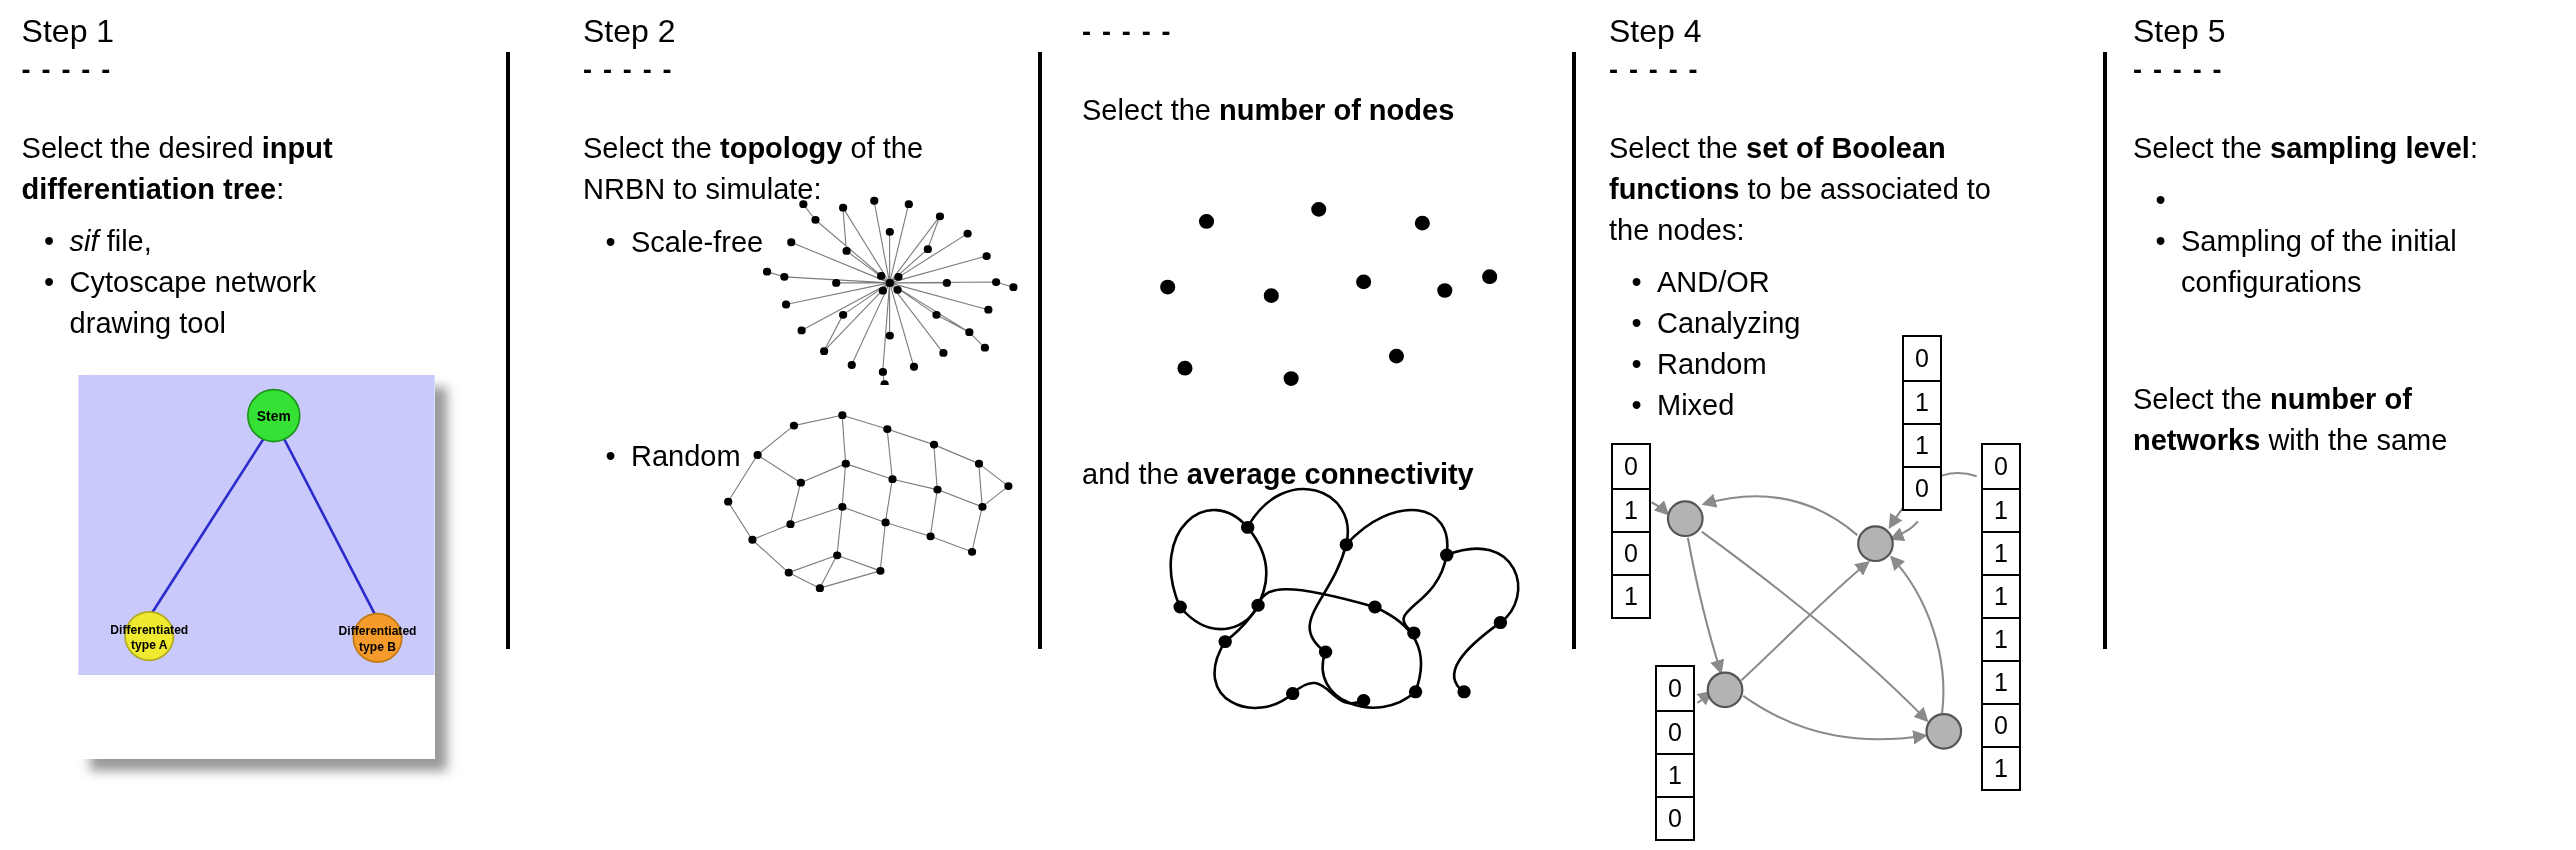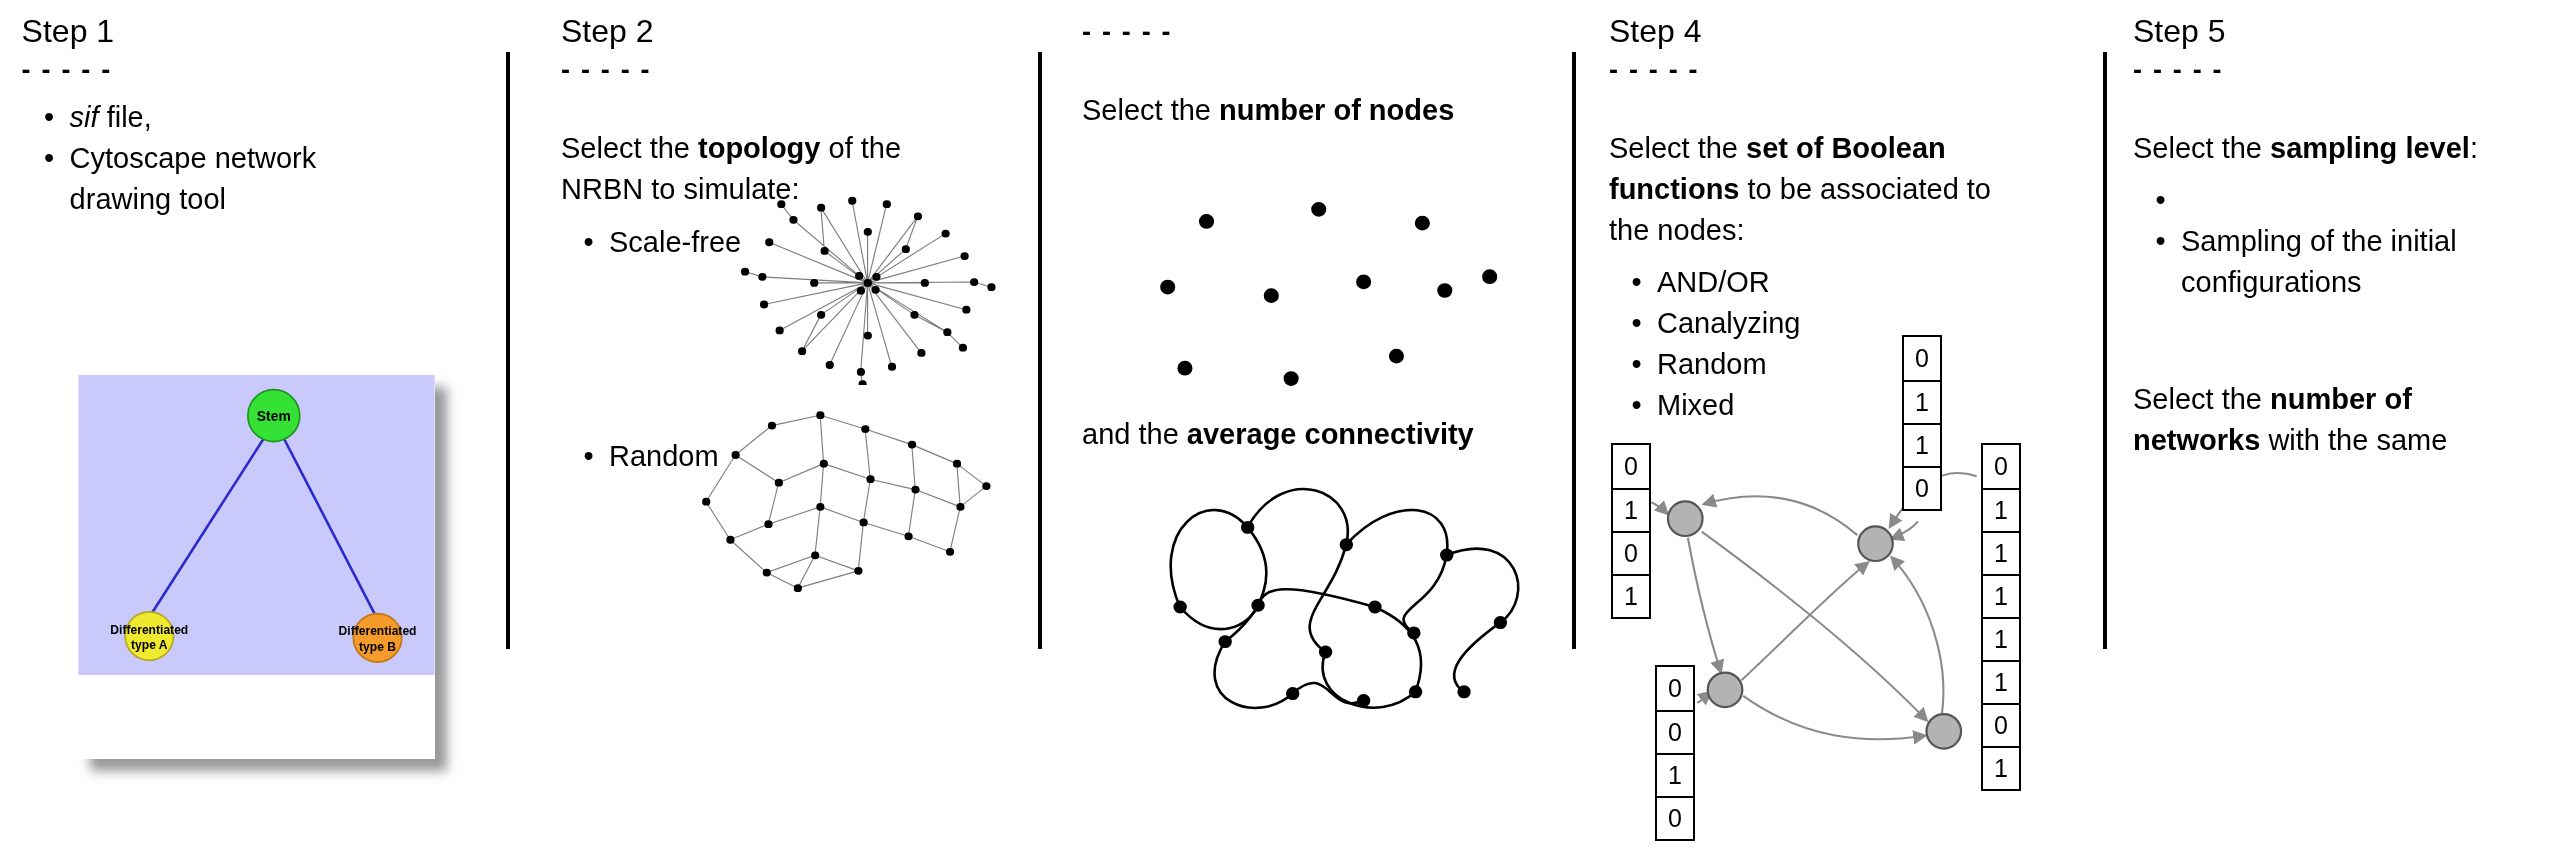--- a/index.html
+++ b/index.html
@@ -2,34 +2,34 @@
 <html style="font-size:14px"><head>
 <meta charset="utf-8">
 <style>
 *{box-sizing:border-box;margin:0;padding:0}
 body{background:#fff}
 #canvas{position:relative;width:2576px;height:851px;background:#fff;color:#000;
   font-family:"Liberation Sans","DejaVu Sans",sans-serif;overflow:hidden}
 .divider{position:absolute;top:52px;height:597px;width:3.5px;background:#000}
 .col{position:absolute;top:0;height:851px}
 .col1{left:0;width:506px;padding:12px 0 0 21.6px}
-.col2{left:506px;width:532px;padding:12px 0 0 55px}
+.col2{left:528px;width:532px;padding:12px 0 0 55px}
 .col3{left:1038px;width:534px;padding:12px 0 0 44px}
 .col4{left:1572px;width:530px;padding:12px 0 0 37px}
 .col5{left:2103px;width:473px;padding:12px 0 0 30px}
 .step-title{font-size:32px;font-weight:400;line-height:38px}
 .dashes{font-size:27px;font-weight:700;line-height:31px;margin-top:5.2px;letter-spacing:1.7px}
 .para{font-size:29px;line-height:41px;white-space:nowrap}
 .p-intro{margin-top:42px}
 .bullets{margin-top:10.4px}
 .bullet{display:flex;font-size:29px;line-height:41px;white-space:nowrap}
 .bullet .marker{flex:0 0 48px;padding-left:22.5px}
 .b-scalefree{margin-top:12px}
 .b-random{margin-top:173px}
-.p-connectivity{position:absolute;left:44px;top:414px}
+.p-connectivity{position:absolute;left:44px;top:454px}
 .p-networks{margin-top:76px}
 .abs{position:absolute}
 .tree-box{position:absolute;left:78px;top:375px;width:357px;height:384px;
   box-shadow:12px 12px 10.4px rgba(70,70,70,.55)}
 .tree-label{font-family:"Liberation Sans",sans-serif;font-weight:700;font-size:16px;text-anchor:middle;fill:#000}
 .tree-label.small{font-size:14px}
 .net-edge{stroke:#7d7d7d;stroke-width:1.3;fill:none}
 .net-node{stroke:#000;stroke-width:9;stroke-linecap:round;fill:none}
 .dots-node{stroke:#000;stroke-width:17;stroke-linecap:round;fill:none}
 .curve{stroke:#000;stroke-width:3;fill:none}
@@ -42,20 +42,21 @@
 .bool-node{stroke:#555;stroke-width:2.5}
 </style>
 </head>
 <body>
 
 <div id="canvas">
 
   <section class="col col1">
     <h2 class="step-title">Step 1</h2>
     <div class="dashes">- - - - -</div>
+    <p class="para p-intro"><span>Select the desired </span><b>input</b><br><b>differentiation tree</b><span>:</span></p>
     <div class="bullets">
       <div class="bullet">
         <span class="marker">•</span>
         <span class="btext"><i>sif</i><span> file,</span></span>
       </div>
       <div class="bullet">
         <span class="marker">•</span>
         <span class="btext"><span>Cytoscape network</span><br><span>drawing tool</span></span>
       </div>
     </div>

